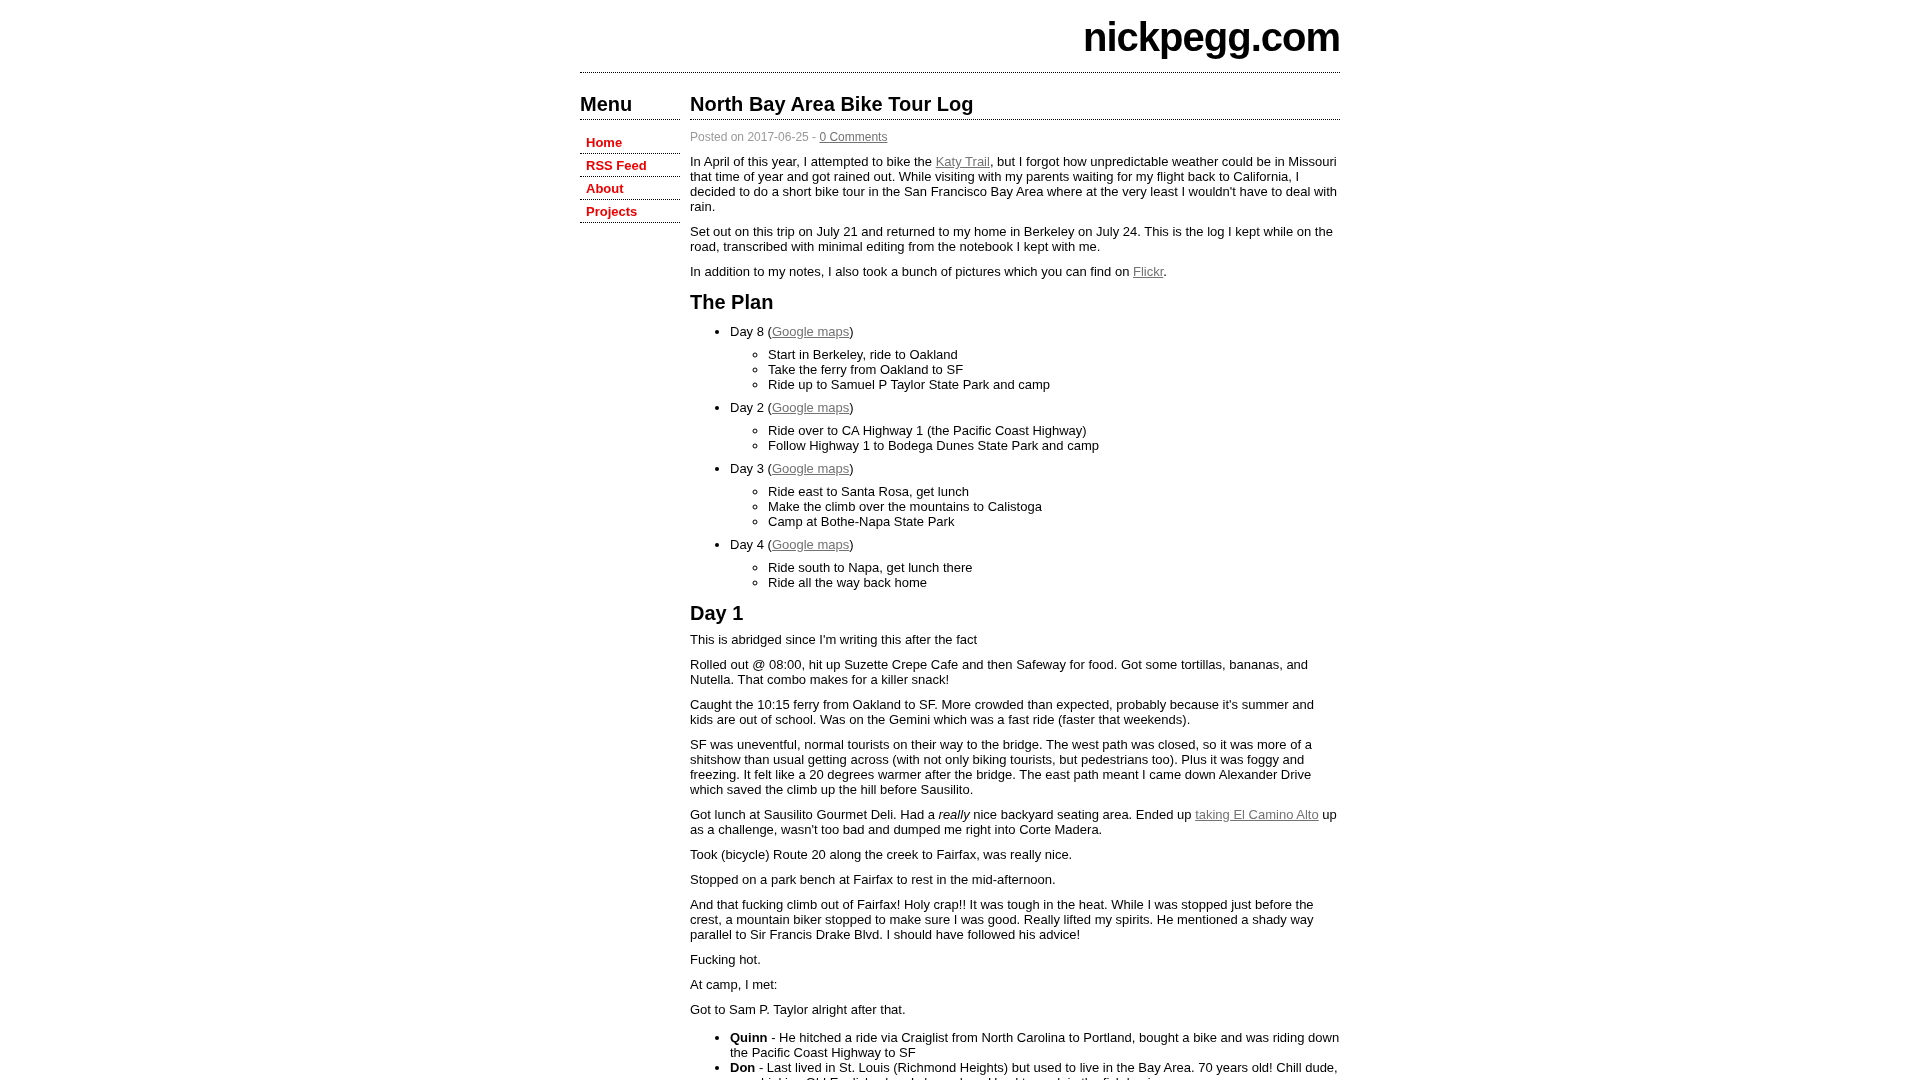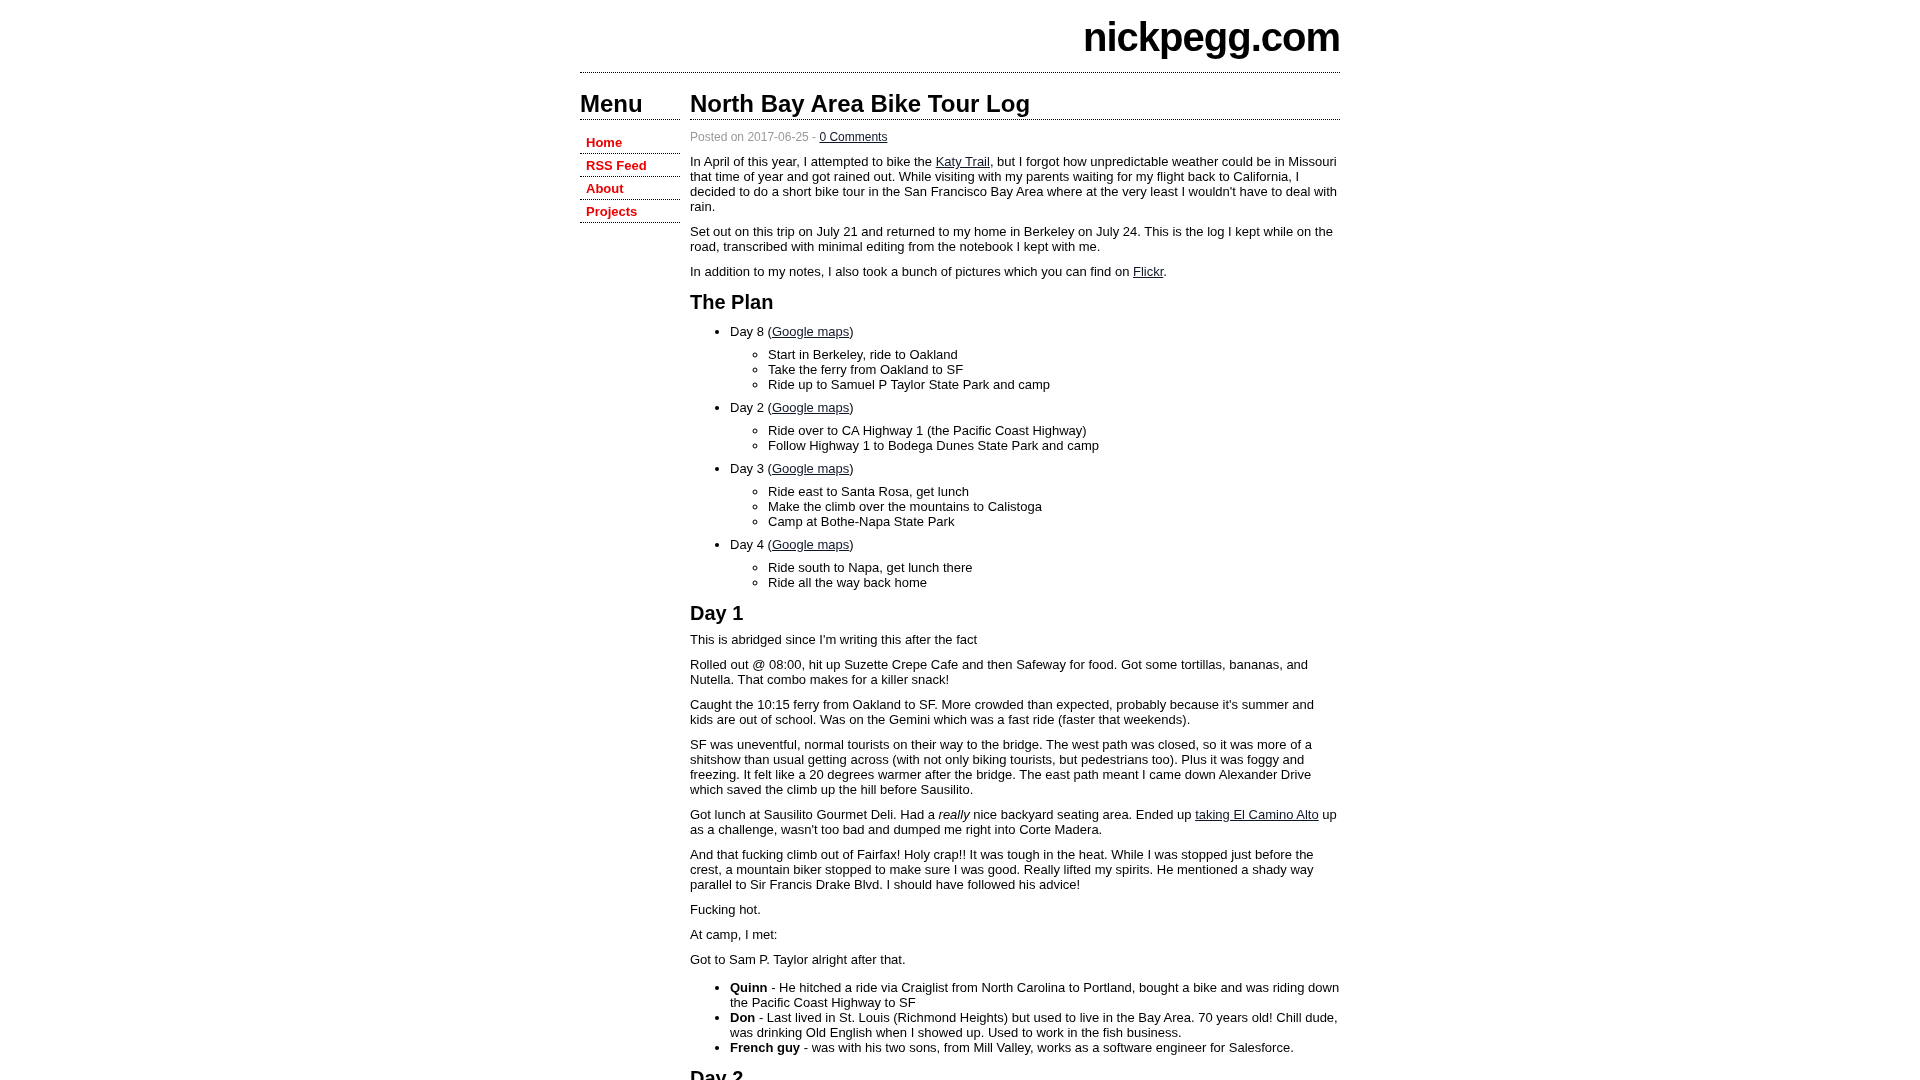--- a/index.html
+++ b/index.html
@@ -11,30 +11,30 @@
   .container { width: 760px; margin: 0 auto; }
   .site-title {
     margin: 4px 0 0 0; font-size: 40px; line-height: 66px; font-weight: bold;
     text-align: right; color: #000; letter-spacing: -1px;
     padding-bottom: 2px; border-bottom: 1px dotted #000; cursor: pointer;
   }
   .columns { display: flex; }
   .sidebar { width: 100px; flex: 0 0 100px; margin-right: 10px; }
   .main { width: 650px; flex: 1 1 auto; }
   h2 {
-    font-size: 24px; line-height: 26px; font-weight: bold;
+    font-size: 20px; line-height: 26px; font-weight: bold;
     margin: 18px 0 0 0; padding-bottom: 2px; border-bottom: 1px dotted #000;
   }
   .menu-list { list-style: none; margin: 11px 0 0 0; padding: 0; }
   .menu-list li {
     border-bottom: 1px dotted #000; padding: 4px 0 3px 6px; cursor: pointer;
   }
   .menu-list a { color: #ee0000; font-weight: bold; text-decoration: none; cursor: pointer; }
   .post-meta { margin: 6px 0 0 0; font-size: 12px; line-height: 14px; color: #999999; }
-  a.link { color: #0f172a; text-decoration: underline; cursor: pointer; }
+  a.link { color: #737373; text-decoration: underline; cursor: pointer; }
   .main p { margin: 10px 0; }
   h3 { font-size: 20px; line-height: 18px; font-weight: bold; margin: 14px 0 0 0; }
   ul.plan-list, ul.people-list { margin: 13px 0; padding-left: 40px; list-style: disc; }
   ul.plan-list ul { margin: 8px; padding-left: 30px; list-style: circle; }
   em { font-style: italic; }
   strong { font-weight: bold; }
 </style>
 </head>
 <body>
 
@@ -97,20 +97,22 @@
 
       <h3>Day 1</h3>
 
       <p>This is abridged since I'm writing this after the fact</p>
       <p>Rolled out @ 08:00, hit up Suzette Crepe Cafe and then Safeway for food. Got some tortillas, bananas, and Nutella. That combo makes for a killer snack!</p>
       <p>Caught the 10:15 ferry from Oakland to SF. More crowded than expected, probably because it's summer and kids are out of school. Was on the Gemini which was a fast ride (faster that weekends).</p>
       <p>SF was uneventful, normal tourists on their way to the bridge. The west path was closed, so it was more of a shitshow than usual getting across (with not only biking tourists, but pedestrians too). Plus it was foggy and freezing. It felt like a 20 degrees warmer after the bridge. The east path meant I came down Alexander Drive which saved the climb up the hill before Sausilito.</p>
 
       <p><span>Got lunch at Sausilito Gourmet Deli. Had a </span><em>really</em><span> nice backyard seating area. Ended up </span><a class="link">taking El Camino Alto</a><span> up as a challenge, wasn't too bad and dumped me right into Corte Madera.</span></p>
 
+      <p>Took (bicycle) Route 20 along the creek to Fairfax, was really nice.</p>
+      <p>Stopped on a park bench at Fairfax to rest in the mid-afternoon.</p>
       <p>And that fucking climb out of Fairfax! Holy crap!! It was tough in the heat. While I was stopped just before the crest, a mountain biker stopped to make sure I was good. Really lifted my spirits. He mentioned a shady way parallel to Sir Francis Drake Blvd. I should have followed his advice!</p>
       <p>Fucking hot.</p>
       <p>At camp, I met:</p>
       <p>Got to Sam P. Taylor alright after that.</p>
 
       <ul class="people-list">
         <li><strong>Quinn</strong><span> - He hitched a ride via Craiglist from North Carolina to Portland, bought a bike and was riding down the Pacific Coast Highway to SF</span></li>
         <li><strong>Don</strong><span> - Last lived in St. Louis (Richmond Heights) but used to live in the Bay Area. 70 years old! Chill dude, was drinking Old English when I showed up. Used to work in the fish business.</span></li>
         <li><strong>French guy</strong><span> - was with his two sons, from Mill Valley, works as a software engineer for Salesforce.</span></li>
       </ul>

